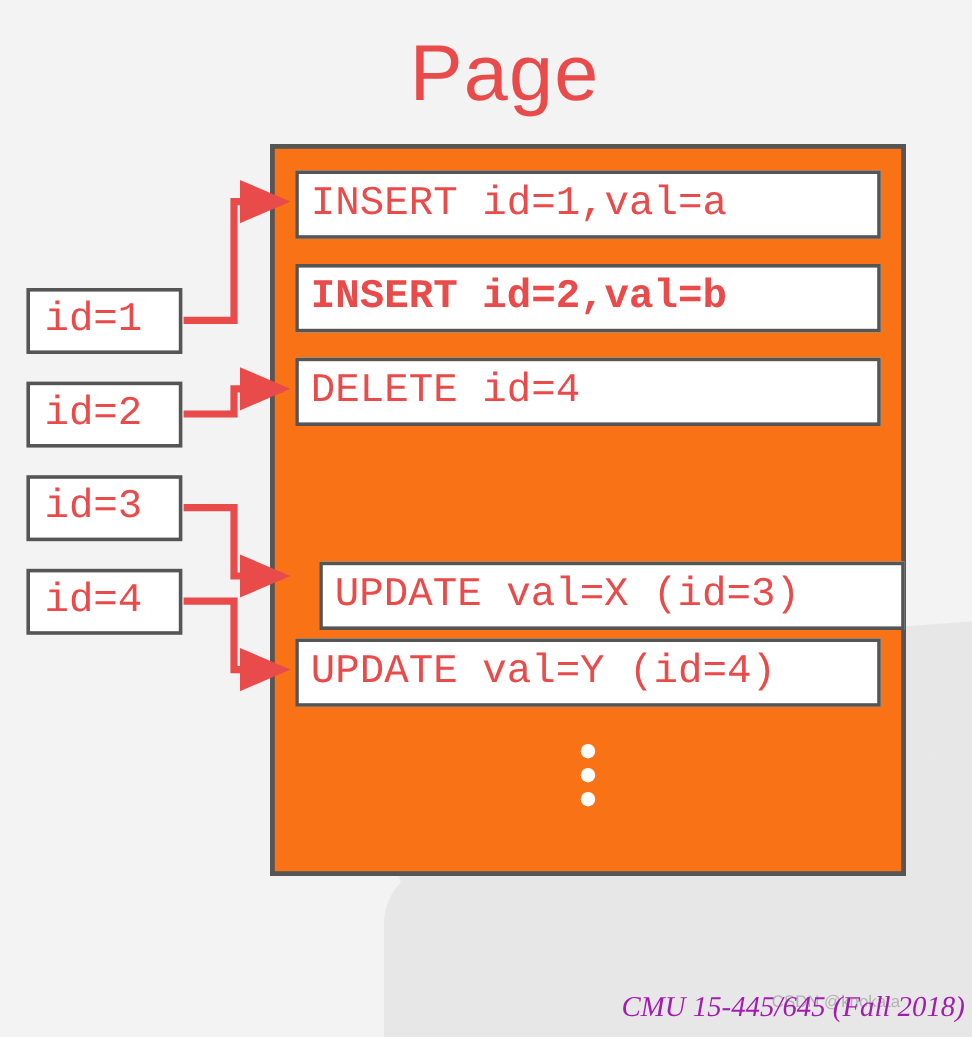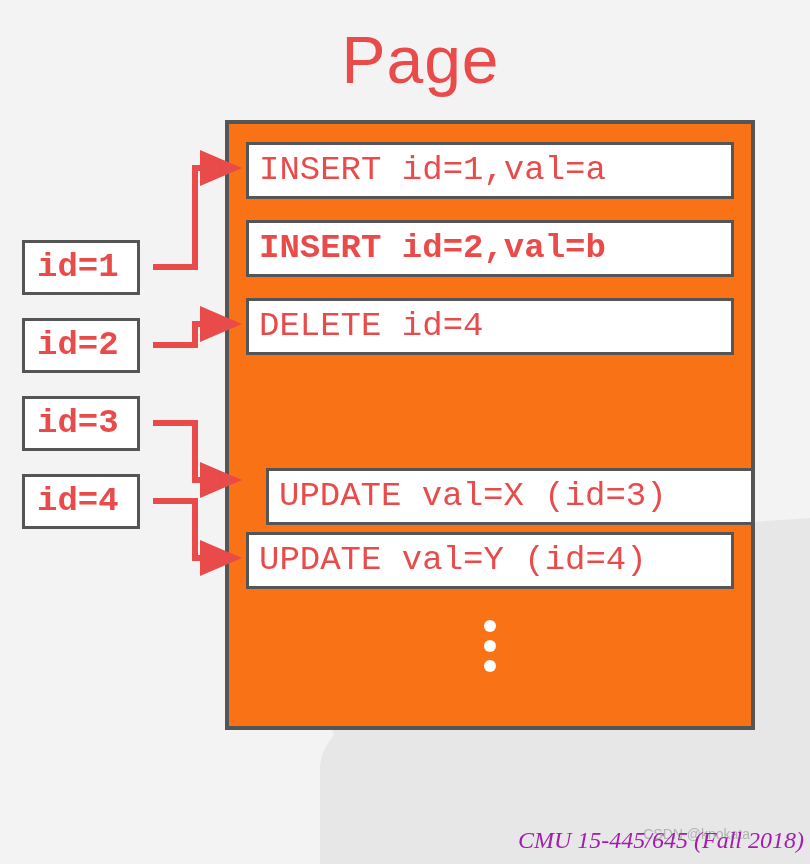--- a/index.html
+++ b/index.html
@@ -65,30 +65,29 @@
     top: 488px;
     color: #fff;
     font-size: 50px;
     font-weight: bold;
     letter-spacing: -2px;
   }
   .dot { display: block; width: 12px; height: 12px; background:#fff; border-radius:50%; margin: 8px auto; }
   .idx-box {
     position: absolute;
     left: 22px;
-    width: 118px;
+    width: 130px;
     height: 55px;
     background: #fff;
     border: 3px solid #555;
     color: #e94b4b;
     font-size: 34px;
     line-height: 49px;
     padding-left: 12px;
     font-family: "Courier New", monospace;
-    font-weight: bold;
   }
   .i0 { top: 240px; }
   .i1 { top: 318px; }
   .i2 { top: 396px; }
   .i3 { top: 474px; }
   .svg-arrows {
     position: absolute;
     left: 0; top: 0;
     width: 810px; height: 864px;
     pointer-events: none;

